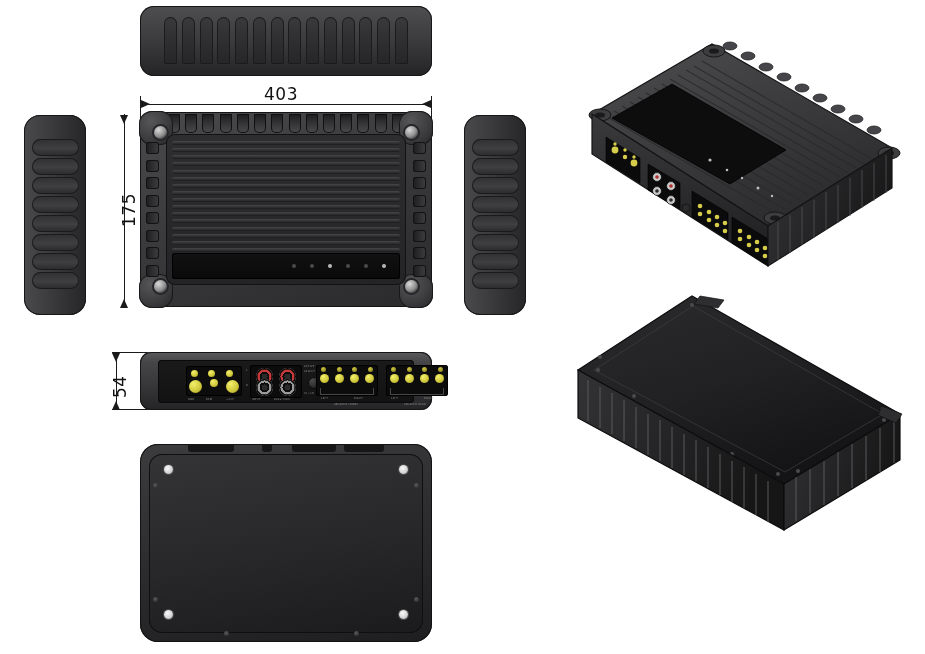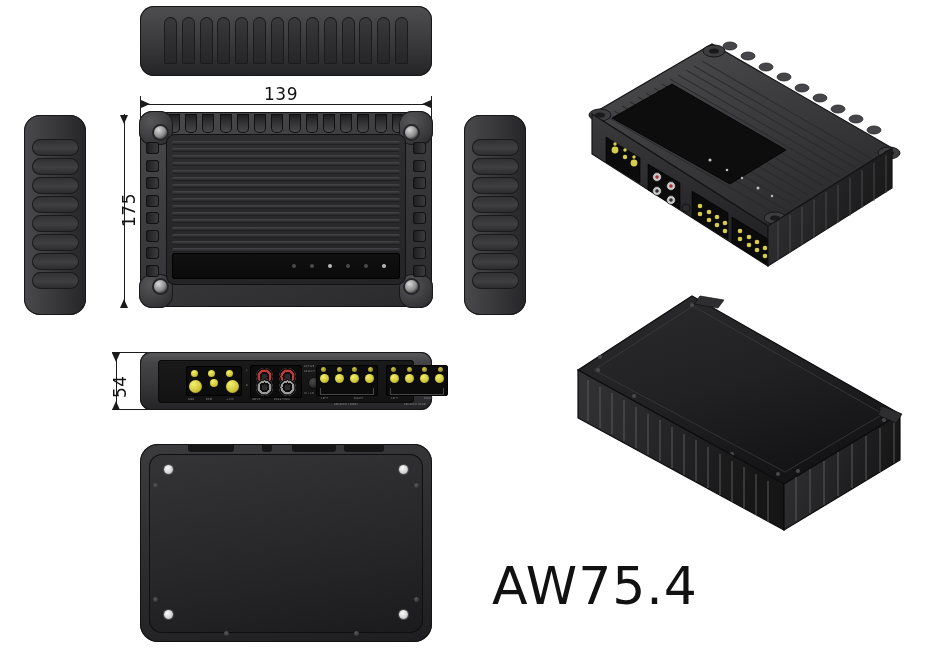--- a/index.html
+++ b/index.html
@@ -186,21 +186,21 @@
         <i></i>
     </div>
   </div>
 
   <div class="abs">
     <div class="dim-ext" style="left:140px;top:96px;height:26px;"></div>
     <div class="dim-ext" style="left:431px;top:96px;height:26px;"></div>
     <div class="dim-line dim-h" style="left:140px;top:104px;width:292px;"></div>
     <div class="arrow right" style="left:141px;top:100px;"></div>
     <div class="arrow left" style="left:422px;top:100px;"></div>
-    <div class="dim-text" style="left:264px;top:84px;">139</div>
+    <div class="dim-text" style="left:264px;top:84px;">403</div>
   </div>
 
   <div class="abs">
     <div class="dim-line dim-v" style="left:124px;top:114px;height:194px;"></div>
     <div class="arrow down" style="left:120px;top:115px;"></div>
     <div class="arrow up" style="left:120px;top:299px;"></div>
     <div class="dim-text vert" style="left:119px;top:227px;">175</div>
   </div>
 
   <div class="abs" id="top-view">
@@ -612,15 +612,14 @@
           <path d="M342,141 L342,185"></path>
       </g>
 
       <g fill="#2e2e30" stroke="#111" stroke-width="0.7">
         <polygon points="148,18 172,22 166,30 142,26"></polygon>
         <polygon points="330,128 350,136 344,145 326,137"></polygon>
       </g>
     </svg>
   </div>
 
-  <div class="abs dim-text" id="model-name">AW75.4</div>
 
 </div>
 
 </body></html>

